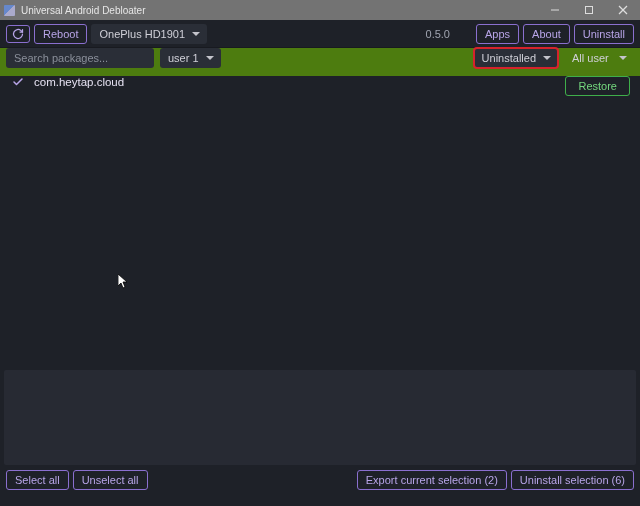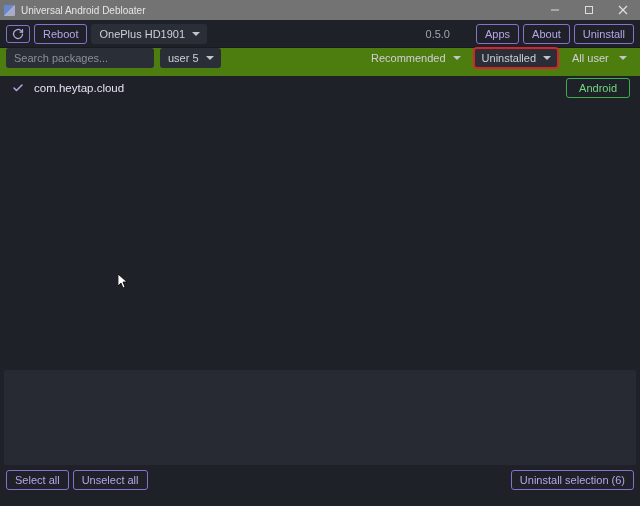--- a/index.html
+++ b/index.html
@@ -111,21 +111,21 @@
   .redbox { outline: 2px solid #d6232c; outline-offset: -1px; }
 
   
   .listpane {
     flex: 0 0 auto;
     background: #1e2128;
     height: 294px;
   }
   .pkg-row {
     display: flex;
-    align-items: center;
+    align-items: flex-start;
     height: 24px;
     padding: 0 10px 0 12px;
     gap: 10px;
     font-size: 11.5px;
     color: #e6e2f2;
   }
   .check-icon { color: #b8a5e8; display: flex; }
   .pkg-row .name { flex: 1; }
   .pkg-row .btn.green { padding: 2px 12px; font-size: 11px; }
 
@@ -201,61 +201,60 @@
     <span>About</span>
   </button>
   <button class="btn">
     <span>Uninstall</span>
   </button>
 </div>
 
 <div class="filterbar">
   <input type="text" class="search-input" placeholder="Search packages..." style="">
   <div class="select-like user-select">
-    <span>user 5</span>
+    <span>user 1</span>
     <span class="caret"></span>
   </div>
   <div class="filter-spacer"></div>
-  <div class="select-like" style="background:transparent;min-width:88px">
-    <span>Recommended</span>
-    <span class="caret"></span>
-  </div>
   <div class="select-like redbox" style="min-width:82px;padding-top:4px;padding-bottom:4px;">
     <span>Uninstalled</span>
     <span class="caret"></span>
   </div>
   <div class="select-like" style="background:transparent;min-width:70px">
     <span>All user</span>
     <span class="caret"></span>
   </div>
 </div>
 
 <div class="listpane" style="position:relative;">
   <div class="pkg-row">
     <span class="check-icon">
       <svg width="12" height="12" viewBox="0 0 24 24" fill="none" stroke="#b8a5e8" stroke-width="3" stroke-linecap="round" stroke-linejoin="round">
           <polyline points="20 6 9 17 4 12"></polyline>
         </svg>
     </span>
     <span class="name">com.heytap.cloud</span>
     <button class="btn green">
-      <span>Android</span>
+      <span>Restore</span>
     </button>
   </div>
   <svg class="cursor" width="12" height="16" viewBox="0 0 12 16">
       <path d="M0 0 L0 12 L3 9 L5 14 L7 13 L5 8 L9 8 Z" fill="#fff" stroke="#000" stroke-width="0.8"></path>
     </svg>
 </div>
 
 <div class="logpane"></div>
 
 <div class="bottombar">
   <button class="btn">
     <span>Select all</span>
   </button>
   <button class="btn">
     <span>Unselect all</span>
   </button>
   <div style="flex:1"></div>
   <button class="btn">
+    <span>Export current selection (2)</span>
+  </button>
+  <button class="btn">
     <span>Uninstall selection (6)</span>
   </button>
 </div>
 
 </body></html>

